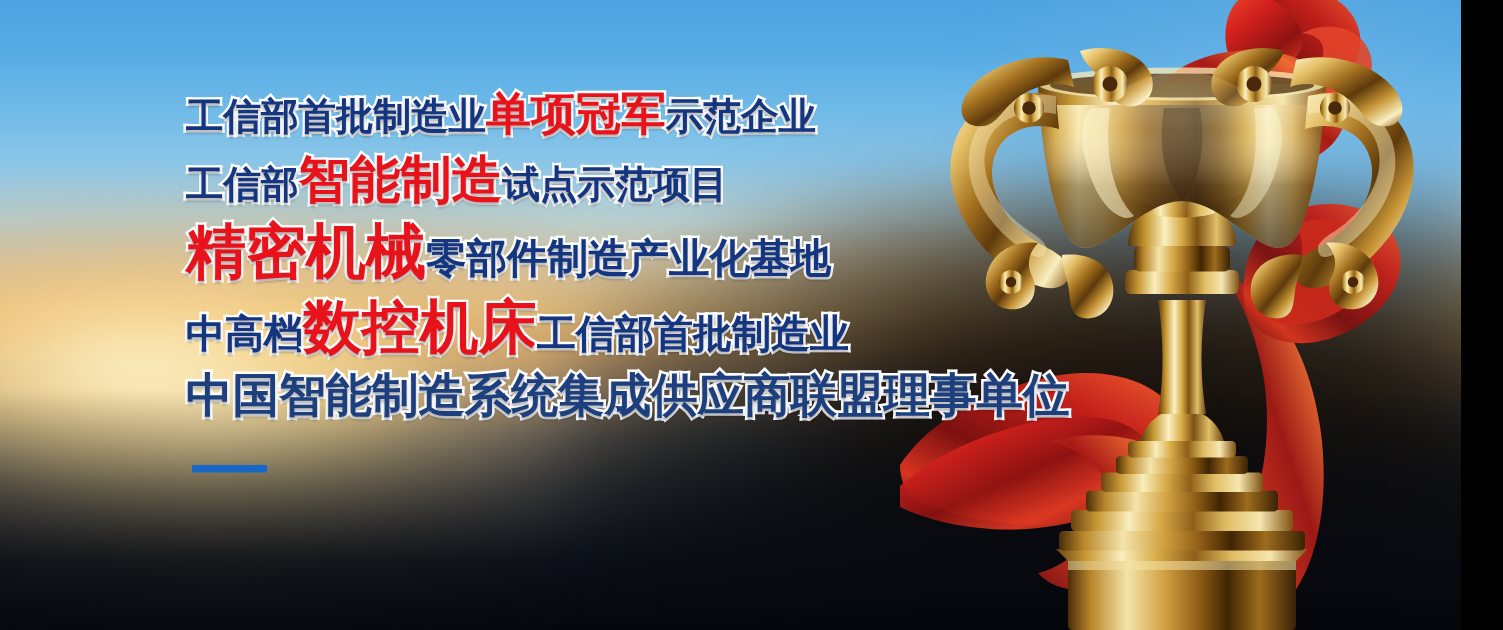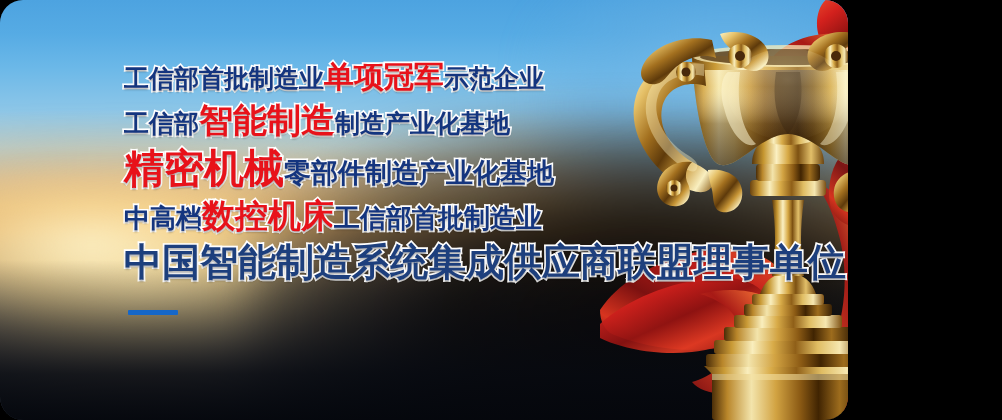--- a/index.html
+++ b/index.html
@@ -1,25 +1,24 @@
 <!DOCTYPE html>
 <html><head>
 <meta charset="utf-8">
 <style>
   * { margin:0; padding:0; box-sizing:border-box; }
   html,body { background:#000; }
 
   #banner {
     position:relative;
-    width:848px;
+    width:974px;
     height:420px;
     overflow:hidden;
     font-family:"DejaVu Sans","Liberation Sans",sans-serif;
     background:#0b1220;
-    border-radius:23px;
   }
 
   
   .bg-sky{
     position:absolute; inset:0;
     background:
       linear-gradient(to bottom,
         #4da3e0 0%,
         #56abe4 8%,
         #6bb8e8 16%,
@@ -132,22 +131,22 @@
     text-shadow:0 2px 2px rgba(0,0,0,.30);
   }
 
   .line1{ font-size:25px; }
   .line1 .big{ font-size:30px; }
   .line2{ font-size:25px; }
   .line2 .big{ font-size:34px; }
   .line3{ font-size:27px; }
   .line3 .big{ font-size:40px; }
   .line4{ font-size:26px; }
-  .line4 .big{ font-size:33px; }
-  .line5{ font-size:38px; }
+  .line4 .big{ font-size:39px; }
+  .line5{ font-size:31px; }
 
   
   .accent-rule{
     position:absolute;
     left:128px;
     top:310px;
     width:50px;
     height:5px;
     background:#1667c8;
     border-radius:1px;
@@ -390,21 +389,21 @@
     </svg>
   </div>
 
   <div class="text-block">
 
     <div class="tline line1">
       <span class="seg blue">工信部首批制造业</span><span class="seg red big">单项冠军</span><span class="seg blue">示范企业</span>
     </div>
 
     <div class="tline line2">
-      <span class="seg blue">工信部</span><span class="seg red big">智能制造</span><span class="seg blue">制造产业化基地</span>
+      <span class="seg blue">工信部</span><span class="seg red big">智能制造</span><span class="seg blue">试点示范项目</span>
     </div>
 
     <div class="tline line3">
       <span class="seg red big">精密机械</span><span class="seg blue">零部件制造产业化基地</span>
     </div>
 
     <div class="tline line4">
       <span class="seg blue">中高档</span><span class="seg red big">数控机床</span><span class="seg blue">工信部首批制造业</span>
     </div>
 

